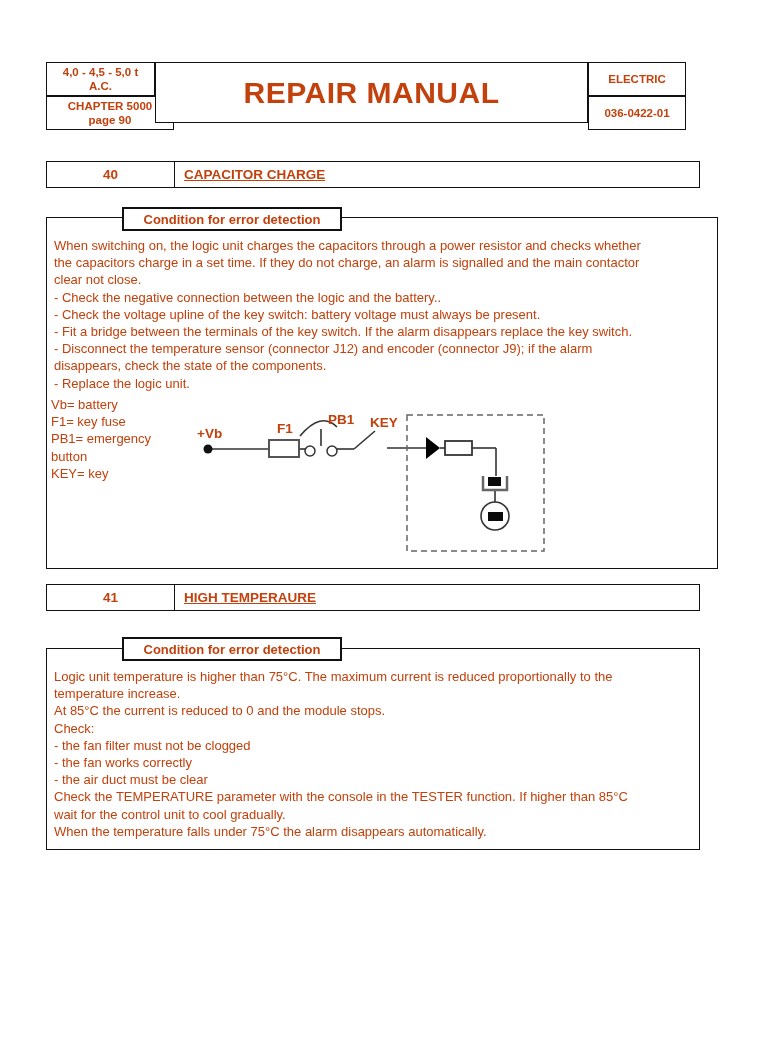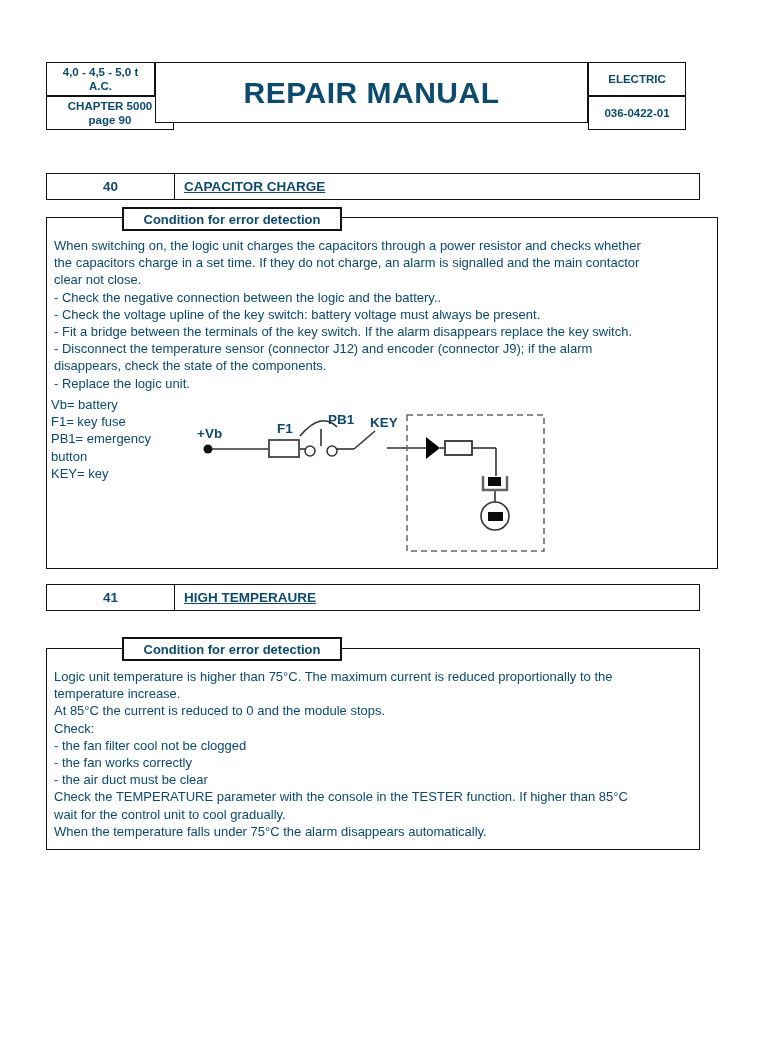--- a/index.html
+++ b/index.html
@@ -1,17 +1,17 @@
 <!DOCTYPE html>
 <html><head>
 <meta charset="utf-8">
 <style>
   html,body{margin:0;padding:0;background:#fff;}
   .page{position:relative;width:771px;height:1062px;background:#ffffff;
-        font-family:"Liberation Sans",sans-serif;color:#0c4a6e;overflow:hidden;}
+        font-family:"Liberation Sans",sans-serif;color:#c2410c;overflow:hidden;}
   .abs{position:absolute;box-sizing:border-box;}
   
   .cell{position:absolute;box-sizing:border-box;border:1.5px solid #111;background:#fff;
         display:flex;flex-direction:column;align-items:center;justify-content:center;
         font-weight:bold;font-size:11.5px;line-height:14px;text-align:center;}
   .cell.title-cell{font-size:30px;line-height:32px;letter-spacing:0.5px;}
   
   .bar{border:1.5px solid #111;display:flex;background:#fff;}
   .bar-num{width:127px;border-right:1.5px solid #111;text-align:center;
            font-weight:bold;font-size:13.5px;display:flex;align-items:center;justify-content:center;}
@@ -47,21 +47,21 @@
       <div>REPAIR MANUAL</div>
     </div>
     <div class="cell" style="left:542px;top:0;width:98px;height:34px;">
       <div>ELECTRIC</div>
     </div>
     <div class="cell" style="left:542px;top:34px;width:98px;height:34px;">
       <div>036-0422-01</div>
     </div>
   </div>
 
-  <div class="abs bar" style="left:46px;top:173px;width:654px;height:27px;">
+  <div class="abs bar" style="left:46px;top:161px;width:654px;height:27px;">
     <div class="bar-num">40</div>
     <div class="bar-title">CAPACITOR CHARGE</div>
   </div>
 
   <div class="abs cond-box" style="left:90px;top:207px;width:220px;height:24px;">
     <span>Condition for error detection</span>
   </div>
 
   <div class="abs content-box" style="left:46px;top:217px;width:672px;height:352px;">
 
@@ -126,21 +126,21 @@
   <div class="abs cond-box" style="left:90px;top:637px;width:220px;height:24px;">
     <span>Condition for error detection</span>
   </div>
 
   <div class="abs content-box" style="left:46px;top:648px;width:654px;height:202px;">
     <div class="body-text" style="left:7px;top:19px;">
         <div>Logic unit temperature is higher than 75°C. The maximum current is reduced proportionally to the</div>
         <div>temperature increase.</div>
         <div>At 85°C the current is reduced to 0 and the module stops.</div>
         <div>Check:</div>
-        <div>- the fan filter cool not be clogged</div>
+        <div>- the fan filter must not be clogged</div>
         <div>- the fan works correctly</div>
         <div>- the air duct must be clear</div>
         <div>Check the TEMPERATURE parameter with the console in the TESTER function. If higher than 85°C</div>
         <div>wait for the control unit to cool gradually.</div>
         <div>When the temperature falls under 75°C the alarm disappears automatically.</div>
       </div>
   </div>
 
 </div>
 

